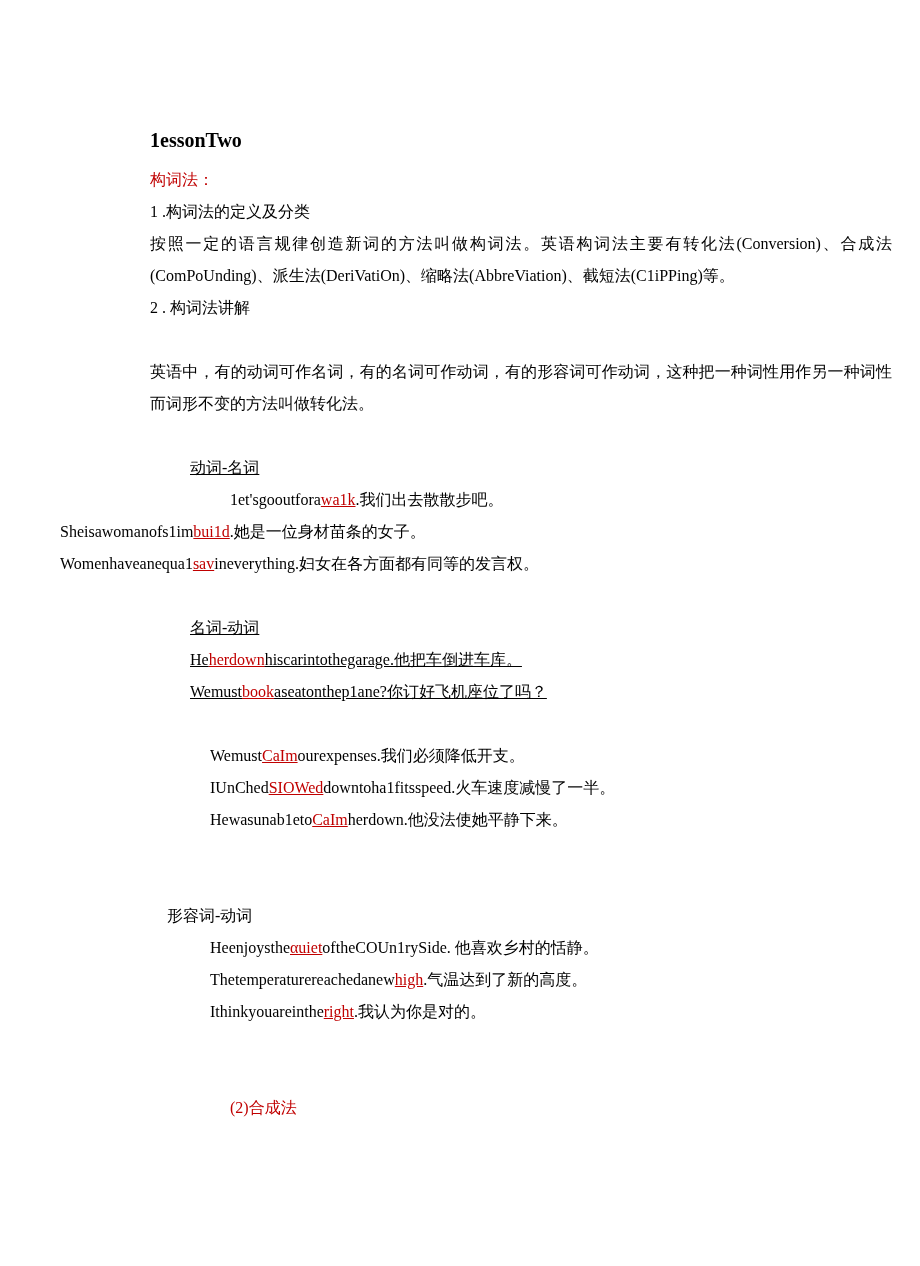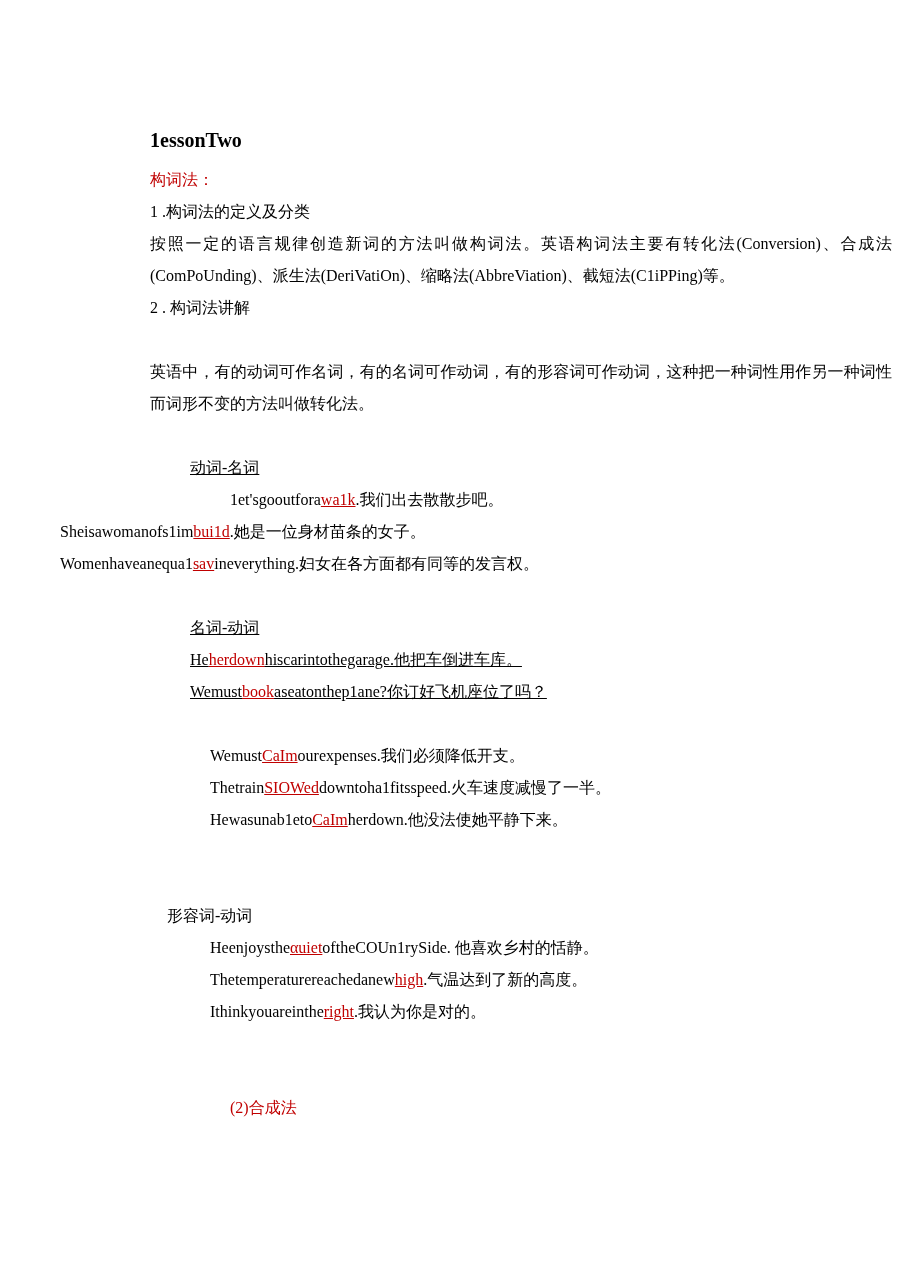--- a/index.html
+++ b/index.html
@@ -108,21 +108,21 @@
   </div>
 
   <div class="blank-line"></div>
 
 
   <div class="sub3">
     <span>Wemust</span><span class="underline">CaIm</span><span>ourexpenses.我们必须降低开支。</span>
   </div>
 
   <div class="sub3">
-    <span>Thetrain</span><span class="underline">SIOWed</span><span>downtoha1fitsspeed.火车速度减慢了一半。</span>
+    <span>IUnChed</span><span class="underline">SIOWed</span><span>downtoha1fitsspeed.火车速度减慢了一半。</span>
   </div>
 
   <div class="sub3">
     <span>Hewasunab1eto</span><span class="underline">CaIm</span><span>herdown.他没法使她平静下来。</span>
   </div>
 
   <div class="blank-line"></div>
   <div class="blank-line"></div>
 
   <div style="margin-left:107px;">形容词-动词</div>

